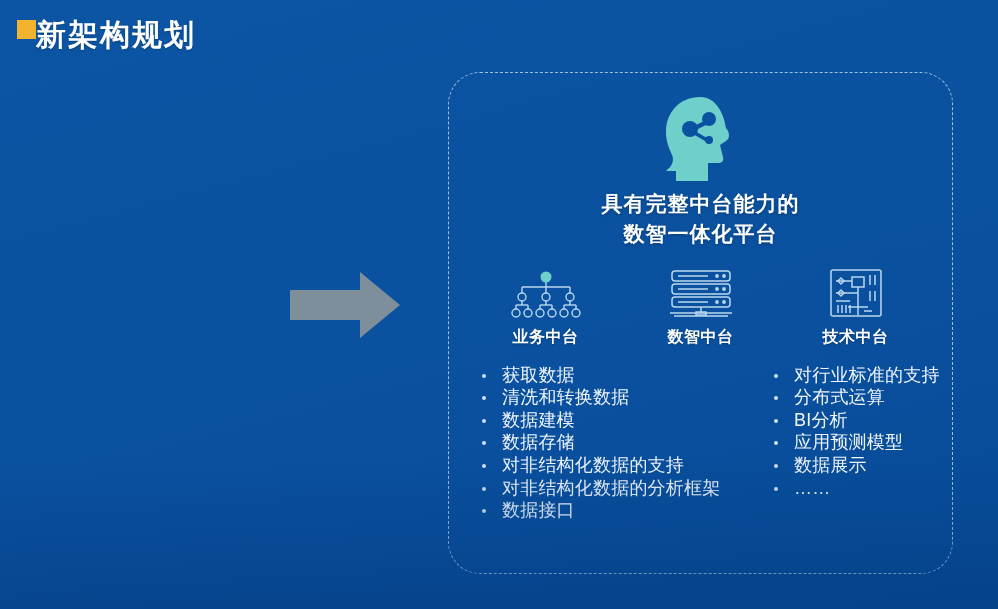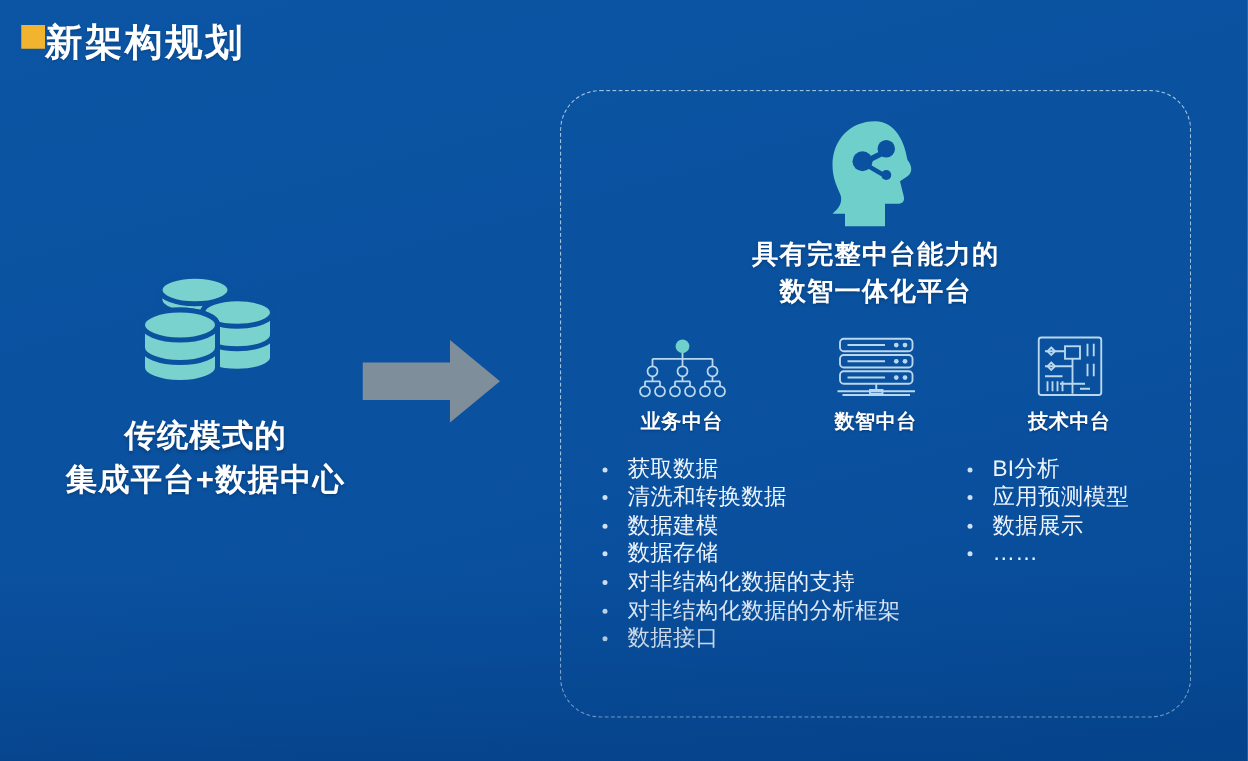--- a/index.html
+++ b/index.html
@@ -165,41 +165,20 @@
 </head>
 <body>
 
 <div id="slide">
 
   <div class="title-row">
     <span class="title-bullet"></span>
     <span class="title-text">新架构规划</span>
   </div>
 
-  <div class="left-block">
-    <svg class="db-icon" width="110" height="100" viewBox="0 0 110 100">
-      <g fill="#79d2cd" stroke="#0a51a0" stroke-width="4">
-
-        <path d="M18 22 a28 11 0 1 1 56 0 v8 a28 11 0 1 1 -56 0 z"></path>
-        <ellipse cx="46" cy="22" rx="28" ry="11"></ellipse>
-
-        <path d="M52 40 a28 11 0 1 1 56 0 v36 a28 11 0 1 1 -56 0 z"></path>
-        <ellipse cx="80" cy="40" rx="28" ry="11"></ellipse>
-        <path d="M52 58 a28 11 0 0 0 56 0" fill="none"></path>
-
-        <path d="M4 50 a30 12 0 1 1 60 0 v34 a30 12 0 1 1 -60 0 z"></path>
-        <ellipse cx="34" cy="50" rx="30" ry="12"></ellipse>
-        <path d="M4 68 a30 12 0 0 0 60 0" fill="none"></path>
-      </g>
-    </svg>
-    <div class="left-caption">
-      <div>传统模式的</div>
-      <div>集成平台+数据中心</div>
-    </div>
-  </div>
 
   <svg class="arrow" width="110" height="66" viewBox="0 0 110 66">
     <path d="M0 18 H70 V0 L110 33 L70 66 V48 H0 Z" fill="#7f8e9b"></path>
   </svg>
 
   <div class="panel">
 
     <div class="panel-head">
       <svg class="head-icon" width="78" height="88" viewBox="0 0 78 88">
         <path d="M38 2 C18 2 4 17 4 37 C4 48 8 55 10 60 C12 64 11 70 6 74 L4 76 L14 76 L14 86 L46 86 L46 68 L56 68 C60 68 62 66 61 62 L58 50 L64 46 C68 43 68 38 64 33 C62 20 55 2 38 2 Z" fill="#6fcfcb"></path>
@@ -322,20 +301,22 @@
           <li>清洗和转换数据</li>
           <li>数据建模</li>
           <li>数据存储</li>
           <li>对非结构化数据的支持</li>
           <li>对非结构化数据的分析框架</li>
           <li>数据接口</li>
         </ul>
       </div>
       <div class="col col-right">
         <ul class="blist">
+          <li>对行业标准的支持</li>
+          <li>分布式运算</li>
           <li>BI分析</li>
           <li>应用预测模型</li>
           <li>数据展示</li>
           <li>……</li>
         </ul>
       </div>
     </div>
 
   </div>
 </div>

